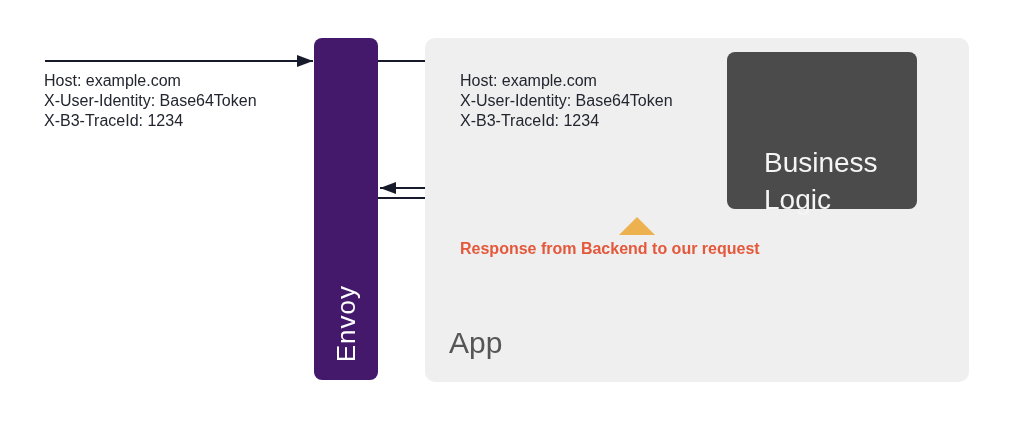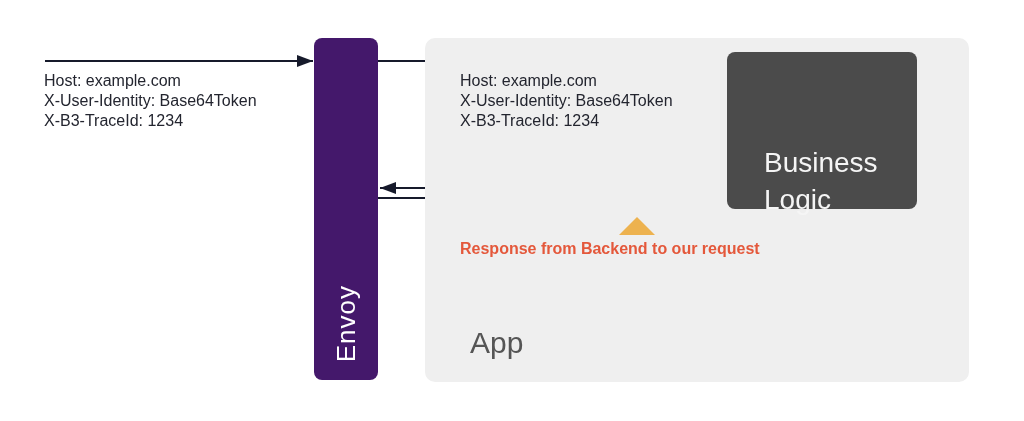--- a/index.html
+++ b/index.html
@@ -92,21 +92,21 @@
   .annotation {
     position: absolute;
     left: 35px; top: 202px;
     font-size: 16px;
     font-weight: 700;
     color: var(--annotation-orange, #E4583B);
     white-space: nowrap;
   }
   .app-label {
     position: absolute;
-    left: 45px; top: 288px;
+    left: 24px; top: 288px;
     font-size: 30px;
     color: var(--app-label-gray, #555555);
   }
 </style>
 </head>
 <body>
 
 <div class="canvas">
 
   <svg class="arrows" width="1024" height="421" viewBox="0 0 1024 421">

